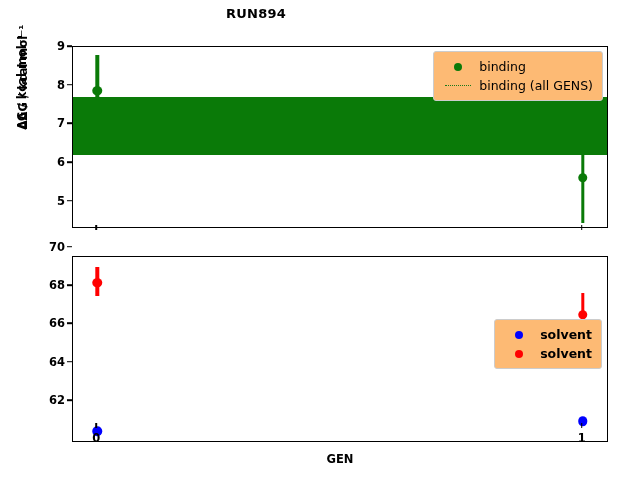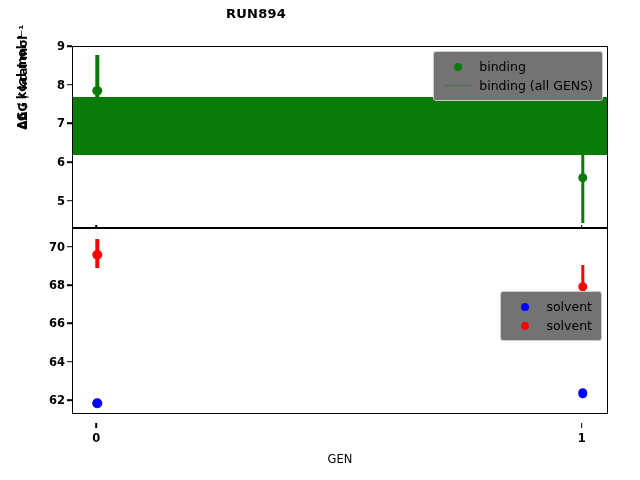--- a/index.html
+++ b/index.html
@@ -7,43 +7,43 @@
        font-family:"DejaVu Sans","Liberation Sans",sans-serif;
        -webkit-font-smoothing:none;overflow:hidden;}
   #fig{position:relative;width:640px;height:480px;}
 
   .title{position:absolute;left:0;top:6px;width:512px;text-align:center;
          font-size:13px;font-weight:bold;color:#000;letter-spacing:0.2px;}
 
   
   .axes{position:absolute;box-sizing:border-box;border:1.6px solid #000;background:#fff;overflow:hidden;}
   #ax-top{left:72px;top:46px;width:536px;height:182px;}
-  #ax-bot{left:72px;top:228px;width:536px;height:186px;}
+  #ax-bot{left:72px;top:256px;width:536px;height:186px;font-weight:bold;}
 
   
   .ytick{position:absolute;right:100%;transform:translateY(-50%);
          padding-right:7px;font-size:11.5px;font-weight:bold;color:#000;white-space:nowrap;}
   .ytickmark{position:absolute;left:-4.5px;width:4.5px;height:1.6px;background:#000;transform:translateY(-50%);}
   .xtickmark{position:absolute;top:-0.5px;width:1.6px;height:5px;background:#000;transform:translateX(-50%);}
 
   
   .ylabel{position:absolute;transform-origin:50% 50%;transform:rotate(-90deg);
           font-size:11.5px;font-weight:bold;color:#000;white-space:nowrap;text-align:center;}
   #ylab-top{left:-52px;top:70px;width:150px;}
   #ylab-bot{left:-53px;top:75px;width:150px;}
   .xlabel{position:absolute;left:72px;top:452px;width:536px;text-align:center;
-          font-size:11.5px;font-weight:normal;color:#000;}
+          font-size:11.5px;font-weight:bold;color:#000;}
 
   
   .errbar{position:absolute;transform:translateX(-50%);}
   .marker{position:absolute;border-radius:50%;transform:translate(-50%,-50%);}
   .band{position:absolute;left:0;width:100%;}
 
   
-  .legend{position:absolute;box-sizing:border-box;background:#737373;
+  .legend{position:absolute;box-sizing:border-box;background:#fdba74;
           border:1px solid #cccccc;border-radius:3px;
           box-shadow:0 0 0 0 rgba(0,0,0,0);padding:5px 9px 5px 7px;}
   #legend-top{right:4px;top:4px;}
   #legend-bot{right:5px;top:62px;}
   .legrow{display:flex;align-items:center;height:19px;}
   .legsym{width:34px;display:flex;align-items:center;justify-content:center;flex:none;}
   .legdot{width:8px;height:8px;border-radius:50%;display:block;}
   .legline{width:26px;height:0;border-top:1.7px dotted #1a7a1a;display:block;}
   .legtext{font-size:12.5px;color:#000;white-space:nowrap;padding-left:4px;}
 </style>

